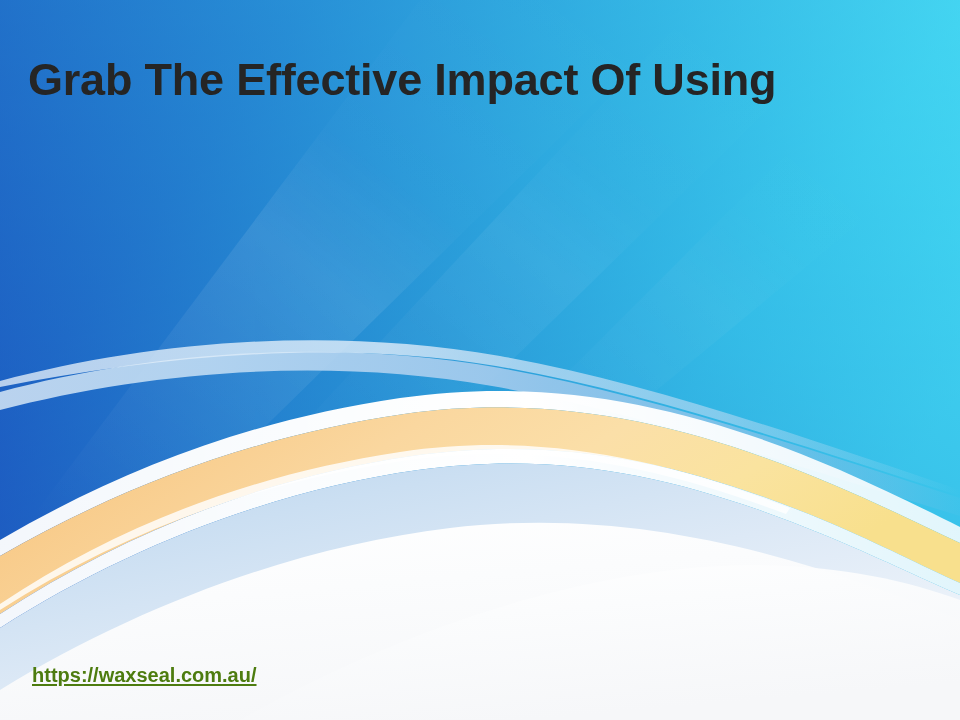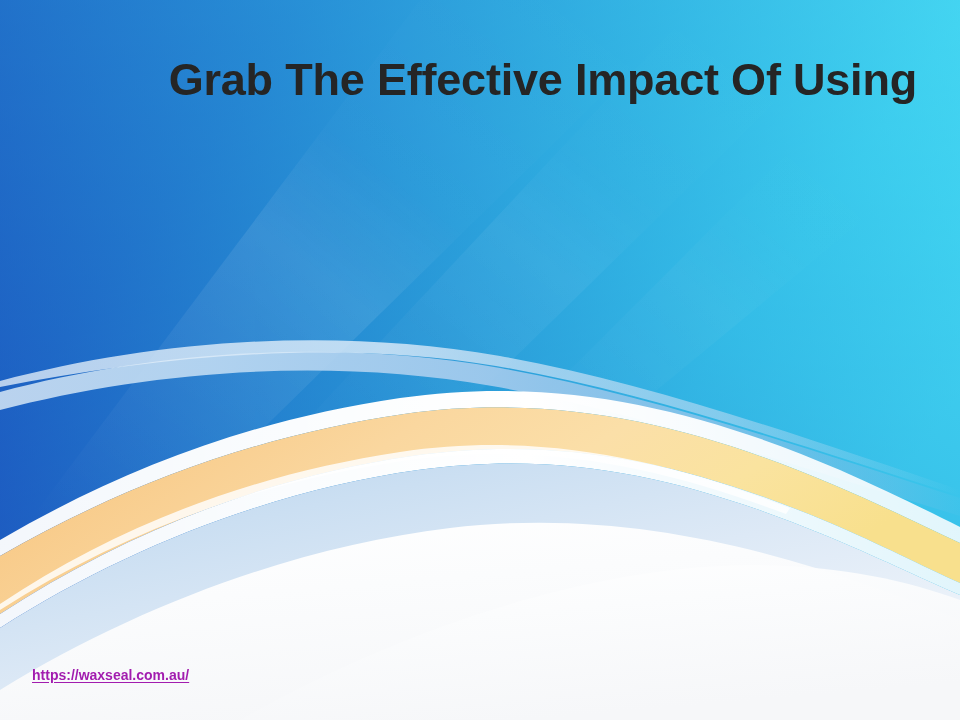--- a/index.html
+++ b/index.html
@@ -18,46 +18,46 @@
   #bg-svg {
     position: absolute;
     left: 0;
     top: 0;
     width: 960px;
     height: 720px;
     display: block;
   }
   #title-block {
     position: absolute;
-    left: 37px;
+    left: 28px;
     top: 48px;
     width: 880px;
-    text-align: right;
+    text-align: left;
     z-index: 5;
   }
   #title-line-1, #title-line-2 {
     font-family: "Liberation Sans", sans-serif;
     font-weight: bold;
     font-size: 45px;
     line-height: 63px;
     color: #252525;
     letter-spacing: -0.2px;
     white-space: nowrap;
     margin: 0;
   }
   #url-link {
     position: absolute;
     left: 32px;
     top: 661px;
     z-index: 6;
     font-family: "Liberation Sans", sans-serif;
     font-weight: bold;
-    font-size: 14px;
+    font-size: 20px;
     line-height: 28px;
-    color: #a21caf;
+    color: #4d7c0f;
     text-decoration: underline;
     text-underline-offset: 2px;
     white-space: nowrap;
     cursor: pointer;
   }
 </style>
 </head>
 <body>
 
 <div id="slide">

